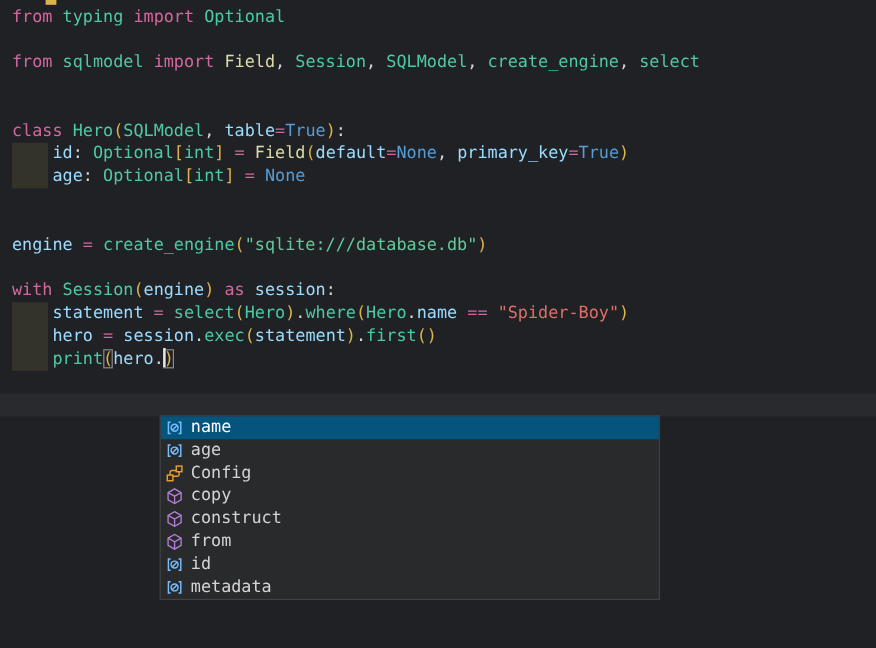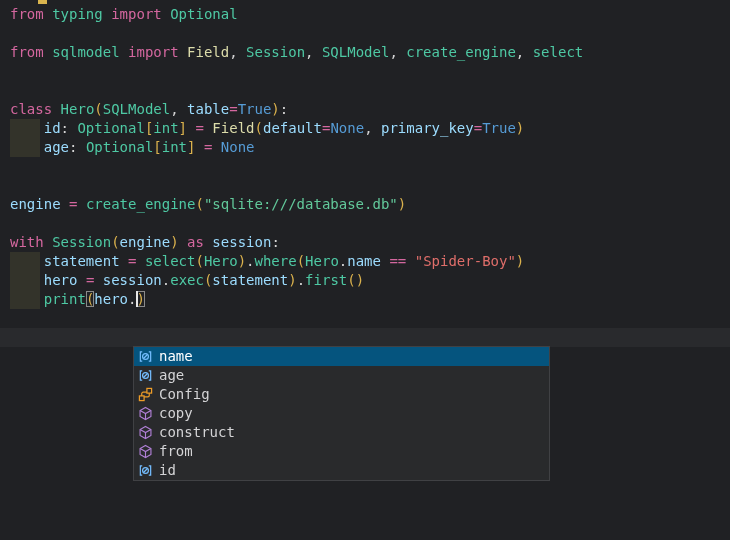--- a/index.html
+++ b/index.html
@@ -154,14 +154,27 @@
             <g fill="none" stroke="#75beff" stroke-width="1.3">
               <path d="M4.5 3H2.5v10h2"></path>
               <path d="M11.5 3h2v10h-2"></path>
               <circle cx="8" cy="8" r="3.1"></circle>
               <path d="M10.1 5.9 5.9 10.1"></path>
             </g>
           </svg>
         </span>
         <span class="label">id</span>
       </div>
+      <div class="suggest-row">
+        <span class="icon">
+          <svg viewBox="0 0 16 16" width="15" height="15">
+            <g fill="none" stroke="#75beff" stroke-width="1.3">
+              <path d="M4.5 3H2.5v10h2"></path>
+              <path d="M11.5 3h2v10h-2"></path>
+              <circle cx="8" cy="8" r="3.1"></circle>
+              <path d="M10.1 5.9 5.9 10.1"></path>
+            </g>
+          </svg>
+        </span>
+        <span class="label">metadata</span>
+      </div>
     </div>
 </div>
 
 </body></html>

